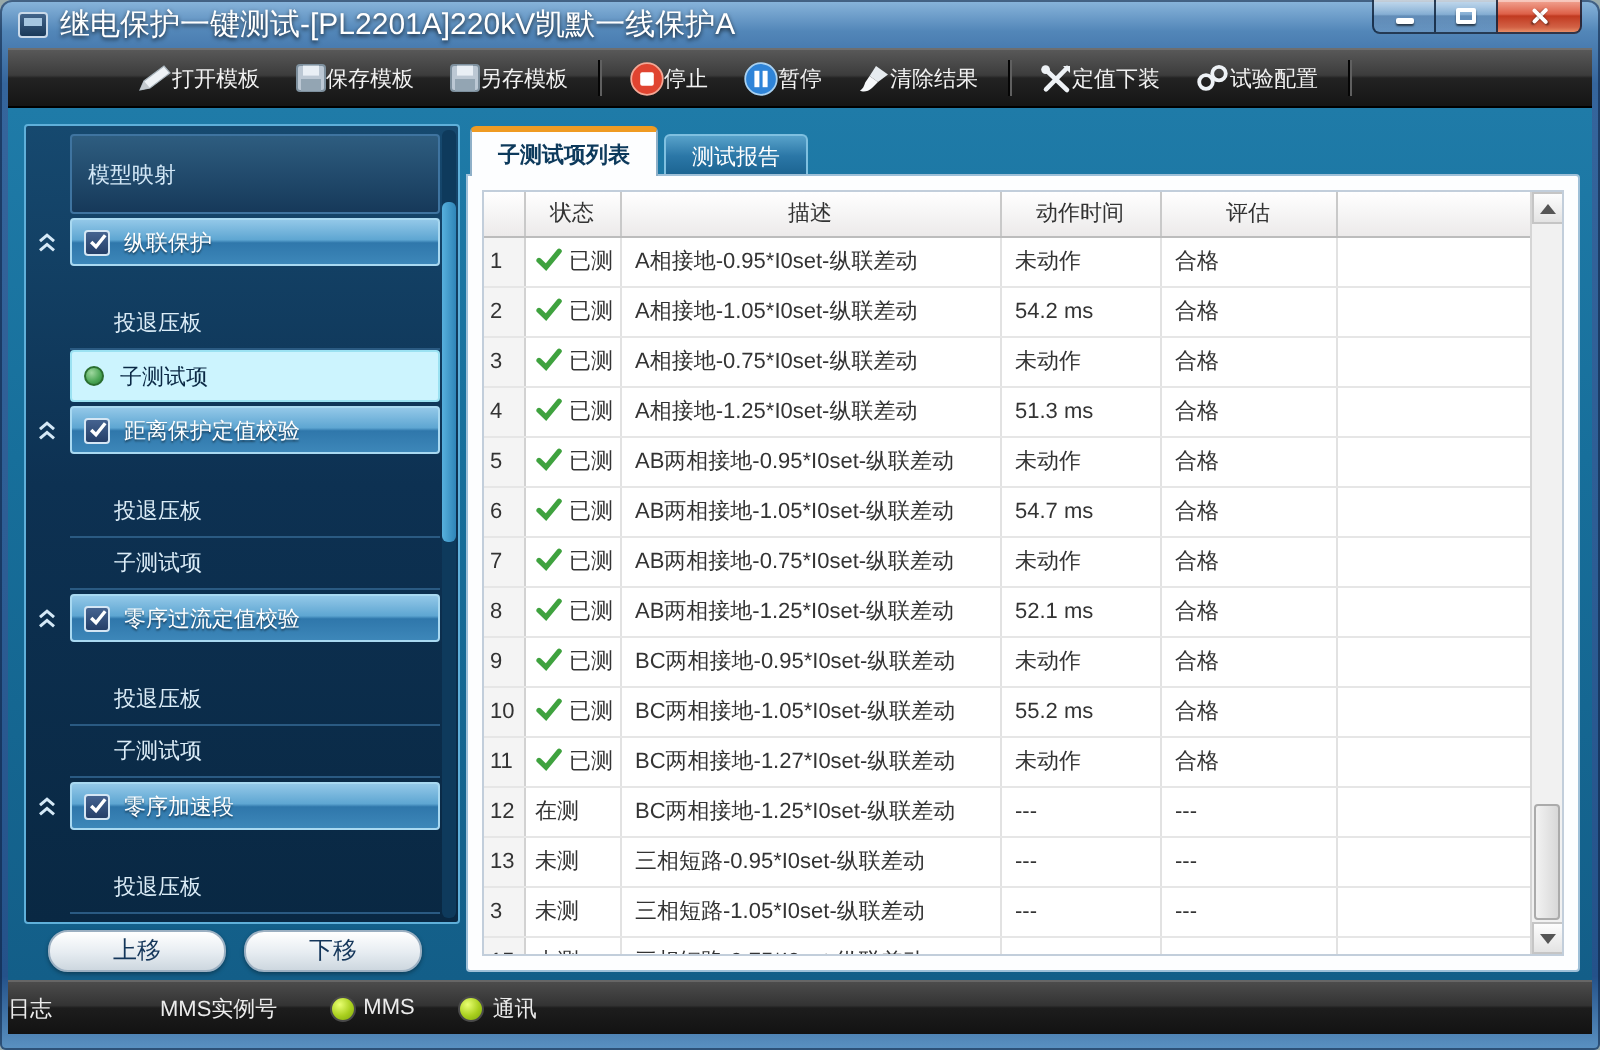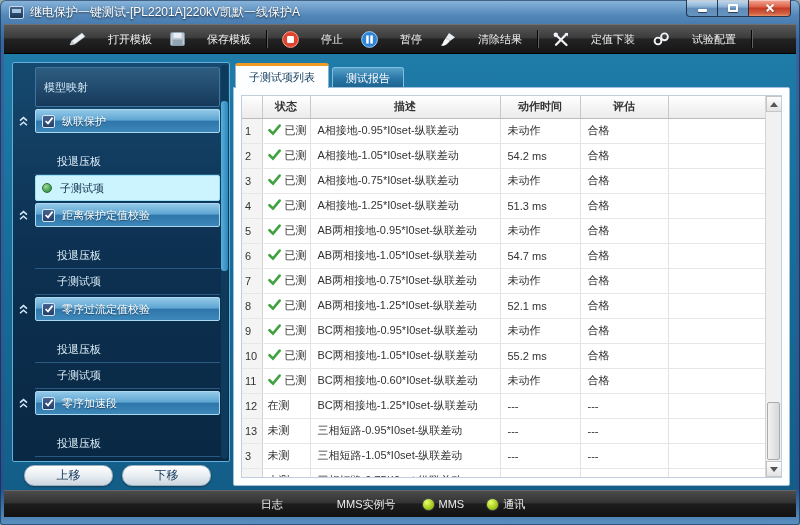--- a/index.html
+++ b/index.html
@@ -5,40 +5,40 @@
   *{box-sizing:border-box;margin:0;padding:0}
   html,body{width:800px;height:525px}
   body{font-family:"Liberation Sans","DejaVu Sans",sans-serif;background:#9aa}
   .window{position:relative;width:800px;height:525px;overflow:hidden;border-radius:6px 6px 3px 3px;
     background:linear-gradient(180deg,#8ab6dc 0%,#5286b8 3%,#35659c 8%,#2c5d94 55%,#24528a 93%,#5b92c2 100%);
     box-shadow:inset 0 0 0 1px rgba(10,30,60,.55)}
   
   .titlebar{position:absolute;top:0;left:0;right:0;height:24px;display:flex;align-items:center;padding-left:9px}
   .app-icon{width:15px;height:13px;background:linear-gradient(#42648a,#1a3a5a);border:1px solid #c9d9e9;border-radius:2px;margin-right:6px;position:relative;flex:0 0 auto}
   .app-icon::after{content:"";position:absolute;left:2px;top:2px;width:9px;height:4px;background:#a6c6e0}
-  .title{color:#fff;font-size:12px;text-shadow:0 1px 2px rgba(0,0,0,.75);white-space:nowrap}
+  .title{color:#fff;font-size:15px;text-shadow:0 1px 2px rgba(0,0,0,.75);white-space:nowrap}
   .win-controls{position:absolute;top:0;right:9px;display:flex}
   .wbtn{width:31px;height:17px;border:1px solid rgba(15,35,60,.85);border-top:none;display:flex;align-items:center;justify-content:center;
     background:linear-gradient(rgba(255,255,255,.5),rgba(255,255,255,.14) 45%,rgba(70,100,140,.3) 50%,rgba(140,175,210,.35));
     box-shadow:inset 0 1px 0 rgba(255,255,255,.4)}
   .wbtn.min{border-radius:0 0 0 4px;border-right:none}
   .wbtn.max{border-right:none}
   .wbtn.close{width:43px;border-radius:0 0 4px 0;
     background:linear-gradient(#f2a795,#dd6048 44%,#c13a20 50%,#d26145 85%,#e78d66)}
   .wg-min{width:9px;height:3px;background:#fff;border-radius:1px;margin-top:5px;box-shadow:0 1px 1px rgba(0,0,0,.6)}
   .wg-max{width:10px;height:8px;border:2px solid #fff;border-radius:1px;box-shadow:0 1px 1px rgba(0,0,0,.6)}
   .wg-close{position:relative;width:12px;height:10px}
   .wg-close::before,.wg-close::after{content:"";position:absolute;left:5px;top:0;width:2.4px;height:10px;background:#fff;border-radius:1px;box-shadow:0 1px 1px rgba(0,0,0,.5)}
   .wg-close::before{transform:rotate(45deg)}
   .wg-close::after{transform:rotate(-45deg)}
   
   .toolbar{position:absolute;top:24px;left:4px;right:4px;height:30px;display:flex;align-items:center;padding-left:56px;
     background:linear-gradient(#585858 0%,#3c3c3c 45%,#232323 50%,#151515 100%);
     border-top:1px solid #6e6e6e;border-bottom:1px solid #000}
-  .tb-btn{display:flex;align-items:center;gap:22px;padding:0 9px;height:24px;color:#f2f2f2;font-size:11px;white-space:nowrap}
+  .tb-btn{display:flex;align-items:center;gap:0;padding:0 9px;height:24px;color:#f2f2f2;font-size:11px;white-space:nowrap}
   .tb-ic{display:flex;align-items:center}
   .tb-sep{width:1px;height:18px;background:#050505;box-shadow:1px 0 0 #606060;margin:0 6px;flex:0 0 auto}
   
   .main{position:absolute;top:54px;left:4px;right:4px;bottom:35px;background:linear-gradient(180deg,#1f7ba8 0%,#176f9b 40%,#135e88 100%)}
   
   .sidebar{position:absolute;left:8px;top:8px;width:218px;height:400px;overflow:hidden;border:1px solid #5fb0da;border-radius:2px;
     background:linear-gradient(180deg,#16496f 0%,#0d3152 45%,#092843 100%)}
   .sb-header{margin:4px 9px 2px 22px;height:40px;display:flex;align-items:center;padding-left:8px;
     background:linear-gradient(#2e5d80,#16395a);border:1px solid #3f74a0;border-radius:2px;color:#d2e7f6;font-size:11px}
   .sb-grouprow{position:relative;margin:2px 9px 0 22px;height:40px}
@@ -59,45 +59,45 @@
   .mbtn{position:absolute;top:411px;width:89px;height:21px;border-radius:10px;border:1px solid #9cb0c2;
     background:linear-gradient(#ffffff,#e6ecf1 55%,#cdd7df);display:flex;align-items:center;justify-content:center;
     color:#14365a;font-size:12px;box-shadow:0 1px 2px rgba(0,0,0,.35)}
   .mbtn.up{left:20px}
   .mbtn.down{left:118px}
   
   .content{position:absolute;left:229px;top:8px;width:557px;height:424px}
   .tabbar{position:absolute;top:0;left:2px;height:26px;display:flex;align-items:flex-end;gap:3px}
   .tab{display:flex;align-items:center;padding:0 13px;font-size:11px;white-space:nowrap}
   .tab.active{height:25px;background:#fdfeff;border:1px solid #8fb0c8;border-bottom:none;border-top:3px solid #ef9b23;
-    border-radius:3px 3px 0 0;color:#0d3a5c;font-weight:normal;z-index:2}
+    border-radius:3px 3px 0 0;color:#0d3a5c;font-weight:bold;z-index:2}
   .tab:not(.active){height:21px;background:linear-gradient(#58a2ca 0%,#2b77a7 50%,#1b6390 100%);
     border:1px solid #7fc0e0;border-bottom:none;border-radius:3px 3px 0 0;color:#fff}
   .panel{position:absolute;top:25px;left:0;right:0;bottom:0;background:#fdfeff;border:1px solid #9fc0d8;border-radius:0 2px 2px 2px;padding:7px;z-index:1}
   .table-wrap{position:relative;height:100%;overflow:hidden;border:1px solid #c2cedb;background:#fff}
   table{border-collapse:collapse;width:calc(100% - 16px);table-layout:fixed;font-size:11px;color:#333}
   col.c-num{width:20px}col.c-status{width:48px}col.c-desc{width:190px}col.c-time{width:80px}col.c-eval{width:88px}
-  th{height:22px;font-weight:bold;color:#333;text-align:center;background:linear-gradient(#ffffff,#eceaea);
+  th{height:22px;font-weight:normal;color:#333;text-align:center;background:linear-gradient(#ffffff,#eceaea);
     border-right:1px solid #c9c9c9;border-bottom:1px solid #bcbcbc;overflow:hidden;white-space:nowrap}
   th.th-fill{border-right:none}
   td{height:25px;border-right:1px solid #e2e2e2;border-bottom:1px solid #e6e6e6;overflow:hidden;white-space:nowrap;padding-left:7px}
   td.td-num{background:#f4f4f4;border-right:1px solid #d2d2d2;padding-left:3px;color:#333}
   td.td-status{padding-left:5px}
   td.td-fill{border-right:none}
   .ck{display:inline-block;vertical-align:-2px;margin-right:4px}
   
   .vscroll{position:absolute;top:0;right:0;bottom:0;width:16px;background:#f1f1f1;border-left:1px solid #d5d5d5}
   .varrow{position:absolute;left:0;width:16px;height:16px;background:linear-gradient(#fdfdfd,#e3e3e3);border:1px solid #c5c5c5;display:flex;align-items:center;justify-content:center}
   .varrow.up{top:0}
   .varrow.down{bottom:0}
   .tri-up{width:0;height:0;border-left:4px solid transparent;border-right:4px solid transparent;border-bottom:5px solid #555}
   .tri-down{width:0;height:0;border-left:4px solid transparent;border-right:4px solid transparent;border-top:5px solid #555}
   .vthumb{position:absolute;left:1px;width:13px;top:306px;height:58px;border:1px solid #ababab;border-radius:2px;background:linear-gradient(90deg,#f2f2f2,#d8d8d8)}
   
-  .statusbar{position:absolute;left:4px;right:4px;bottom:8px;height:27px;display:flex;align-items:center;justify-content:center;
+  .statusbar{position:absolute;left:4px;right:4px;bottom:8px;height:27px;display:flex;align-items:center;justify-content:flex-start;
     padding-right:14px;background:linear-gradient(#4c4c4c 0%,#333 45%,#1d1d1d 50%,#121212 100%);
     border-top:1px solid #666;color:#ececec;font-size:11px}
   .sb-log{margin-right:54px}
   .sb-mmsinst{margin-right:26px}
   .led{width:13px;height:13px;border-radius:50%;border:1px solid #4a4a4a;margin-right:4px;flex:0 0 auto;
     background:radial-gradient(circle at 35% 30%,#e9ff72,#a9cf1e 55%,#7ba50e)}
   .sb-mms{margin-right:22px}
 </style>
 </head>
 <body>
@@ -132,20 +132,30 @@
       </div>
       <div class="tb-btn">
         <span class="tb-ic">
           <svg width="15" height="14" viewBox="0 0 15 14">
             <rect x="0.5" y="0.5" width="14" height="13" rx="1.5" fill="#bcc8d4" stroke="#7e909e"></rect>
             <rect x="3.5" y="0.8" width="8" height="5" fill="#e9eff5"></rect>
             <rect x="2.5" y="7.5" width="10" height="6" fill="#93a5b3"></rect>
           </svg>
         </span>
         <span class="tb-lb">保存模板</span>
+      </div>
+      <div class="tb-btn">
+        <span class="tb-ic">
+          <svg width="15" height="14" viewBox="0 0 15 14">
+            <rect x="0.5" y="0.5" width="14" height="13" rx="1.5" fill="#bcc8d4" stroke="#7e909e"></rect>
+            <rect x="3.5" y="0.8" width="8" height="5" fill="#e9eff5"></rect>
+            <rect x="2.5" y="7.5" width="10" height="6" fill="#93a5b3"></rect>
+          </svg>
+        </span>
+        <span class="tb-lb">另存模板</span>
       </div>
       <span class="tb-sep"></span>
       <div class="tb-btn">
         <span class="tb-ic">
           <svg width="17" height="17" viewBox="0 0 17 17">
             <circle cx="8.5" cy="8.5" r="8" fill="#e04430"></circle>
             <circle cx="8.5" cy="8.5" r="7.9" fill="none" stroke="#f3a896" stroke-width="0.9"></circle>
             <rect x="5.1" y="5.1" width="6.8" height="6.8" rx="1" fill="#fff"></rect>
           </svg>
         </span>
@@ -447,21 +457,21 @@
                   <td class="td-desc">BC两相接地-1.05*I0set-纵联差动</td>
                   <td class="td-time">55.2 ms</td>
                   <td class="td-eval">合格</td>
                   <td class="td-fill"></td>
                 </tr>
                 <tr class="trow">
                   <td class="td-num">11</td>
                   <td class="td-status"><span class="ck"><svg width="13" height="12" viewBox="0 0 13 12">
                         <path d="M1.5 6.2 L5 9.6 L11.6 1.6" stroke="#3fa23f" stroke-width="2.6" fill="none" stroke-linecap="round"></path>
                       </svg></span><span>已测</span></td>
-                  <td class="td-desc">BC两相接地-0.60*I0set-纵联差动</td>
+                  <td class="td-desc">BC两相接地-1.27*I0set-纵联差动</td>
                   <td class="td-time">未动作</td>
                   <td class="td-eval">合格</td>
                   <td class="td-fill"></td>
                 </tr>
                 <tr class="trow">
                   <td class="td-num">12</td>
                   <td class="td-status"><span>在测</span></td>
                   <td class="td-desc">BC两相接地-1.25*I0set-纵联差动</td>
                   <td class="td-time">---</td>
                   <td class="td-eval">---</td>

